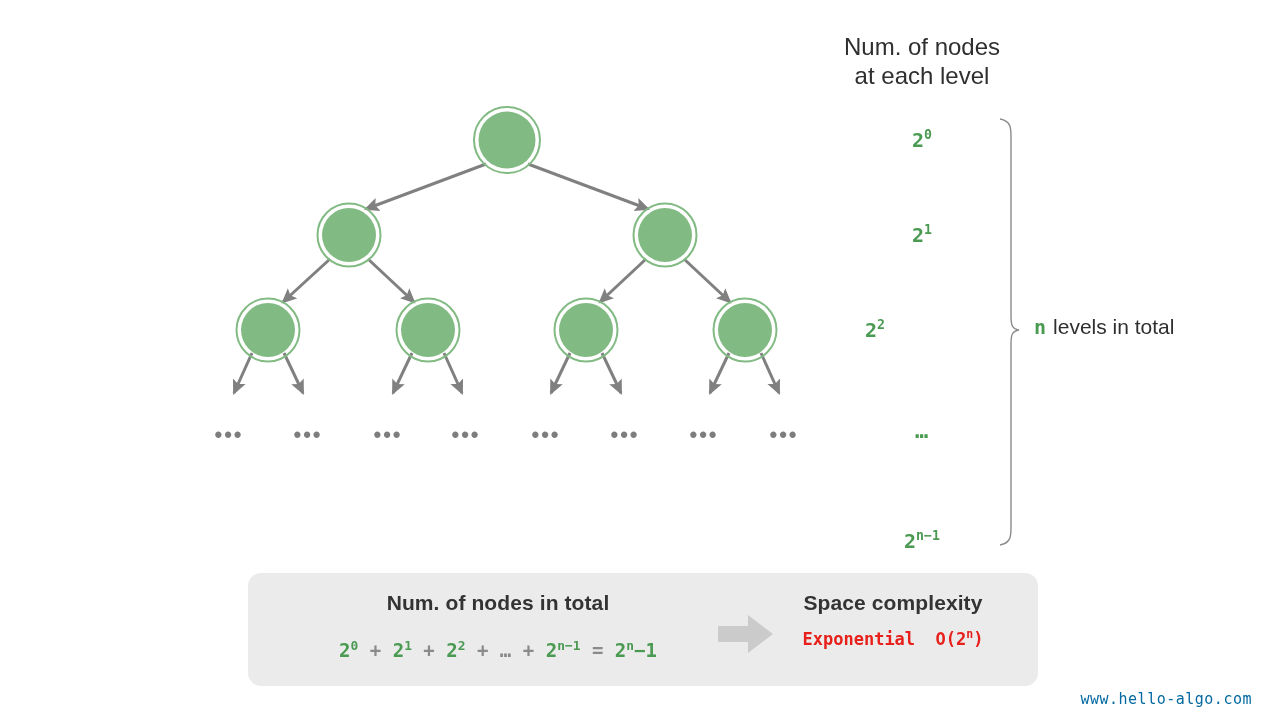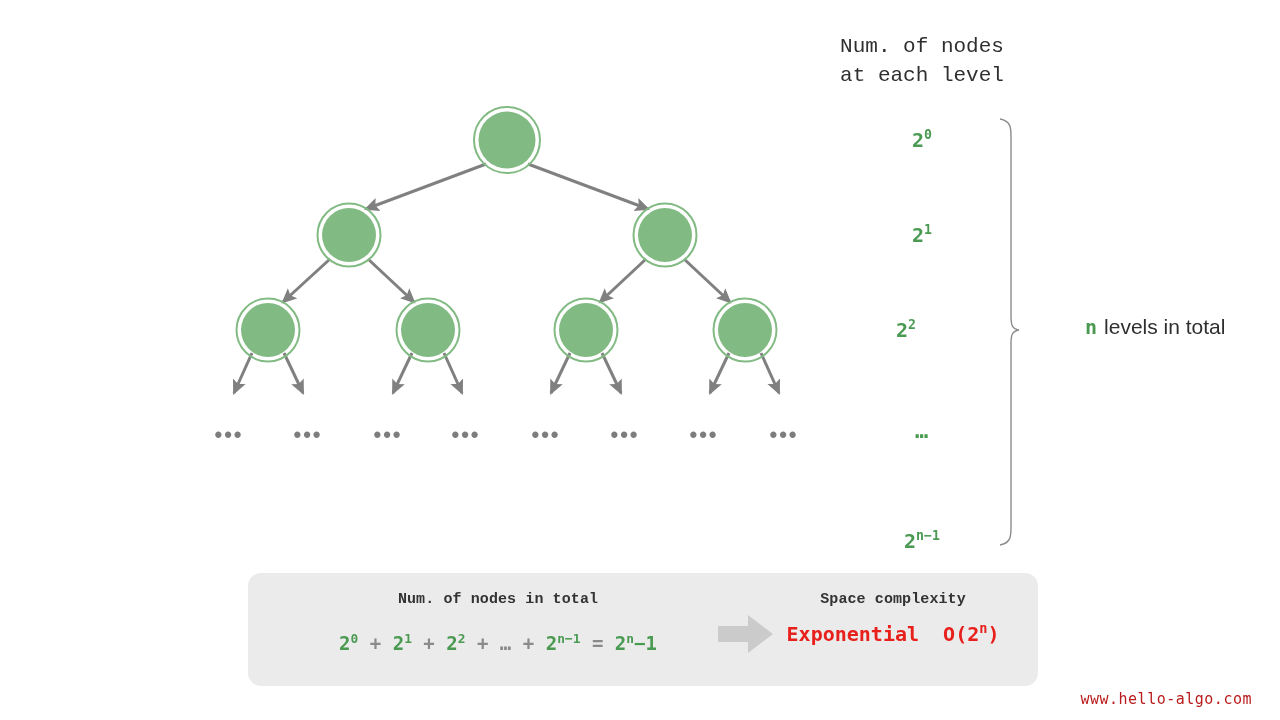--- a/index.html
+++ b/index.html
@@ -49,28 +49,28 @@
     letter-spacing: 1px;
   }
 
   #levels-header {
     position: absolute;
     left: 812px;
     top: 32px;
     width: 220px;
     text-align: center;
     color: #2f2f2f;
-    font-size: 21px;
+    font-size: 24px;
     line-height: 29px;
-    font-family: Liberation Mono, monospace;
+    font-family: Liberation Sans, sans-serif;
   }
 
   #total-levels {
     position: absolute;
-    left: 1085px;
+    left: 1034px;
     top: 315px;
     font-size: 21px;
     color: #2f2f2f;
     white-space: nowrap;
   }
   #total-levels .n-sym {
     color: #4a9a52;
     font-family: "DejaVu Sans Mono", "Liberation Mono", monospace;
     font-weight: bold;
     font-size: 20px;
@@ -107,25 +107,24 @@
   }
   #summary-right {
     position: absolute;
     left: 520px;
     top: 18px;
     width: 250px;
     text-align: center;
   }
   .panel-title {
     color: #333333;
-    font-size: 15px;
+    font-size: 21px;
     font-weight: bold;
     letter-spacing: 0.1px;
     margin-bottom: 14px;
-    font-family: Liberation Mono, monospace;
   }
   .formula {
     font-family: "DejaVu Sans Mono", "Liberation Mono", monospace;
     font-weight: bold;
     font-size: 19px;
     color: #4a9a52;
     white-space: nowrap;
     margin-top: 24px;
   }
   .formula .op {
@@ -133,21 +132,21 @@
     font-weight: bold;
   }
   .formula sup {
     font-size: 0.68em;
     vertical-align: super;
     line-height: 0;
   }
   .complexity {
     font-family: "DejaVu Sans Mono", "Liberation Mono", monospace;
     font-weight: bold;
-    font-size: 20px;
+    font-size: 17px;
     color: #e8201b;
     white-space: nowrap;
   }
   .complexity sup {
     font-size: 0.68em;
     vertical-align: super;
     line-height: 0;
   }
   #block-arrow {
     position: absolute;
@@ -155,21 +154,21 @@
     top: 612px;
     width: 56px;
     height: 44px;
   }
 
   
   #watermark {
     position: absolute;
     right: 28px;
     bottom: 12px;
-    color: #b91c1c;
+    color: #0369a1;
     font-family: "DejaVu Sans Mono", "Liberation Mono", monospace;
     font-size: 15px;
     letter-spacing: 0.5px;
   }
 </style>
 </head>
 <body>
 
 <div id="stage">
 
@@ -245,21 +244,21 @@
     <div>Num. of nodes</div>
     <div>at each level</div>
   </div>
 
   <div class="level-label" style="left:862px; top:128px;">
     <span>2</span><sup>0</sup>
   </div>
   <div class="level-label" style="left:862px; top:223px;">
     <span>2</span><sup>1</sup>
   </div>
-  <div class="level-label" style="left:846px; top:318px;">
+  <div class="level-label" style="left:815px; top:318px;">
     <span>2</span><sup>2</sup>
   </div>
   <div class="level-label dots" style="left:862px; top:418px;">
     <span>…</span><sup></sup>
   </div>
   <div class="level-label" style="left:862px; top:529px;">
     <span>2</span><sup>n−1</sup>
   </div>
 
   <div id="total-levels">

